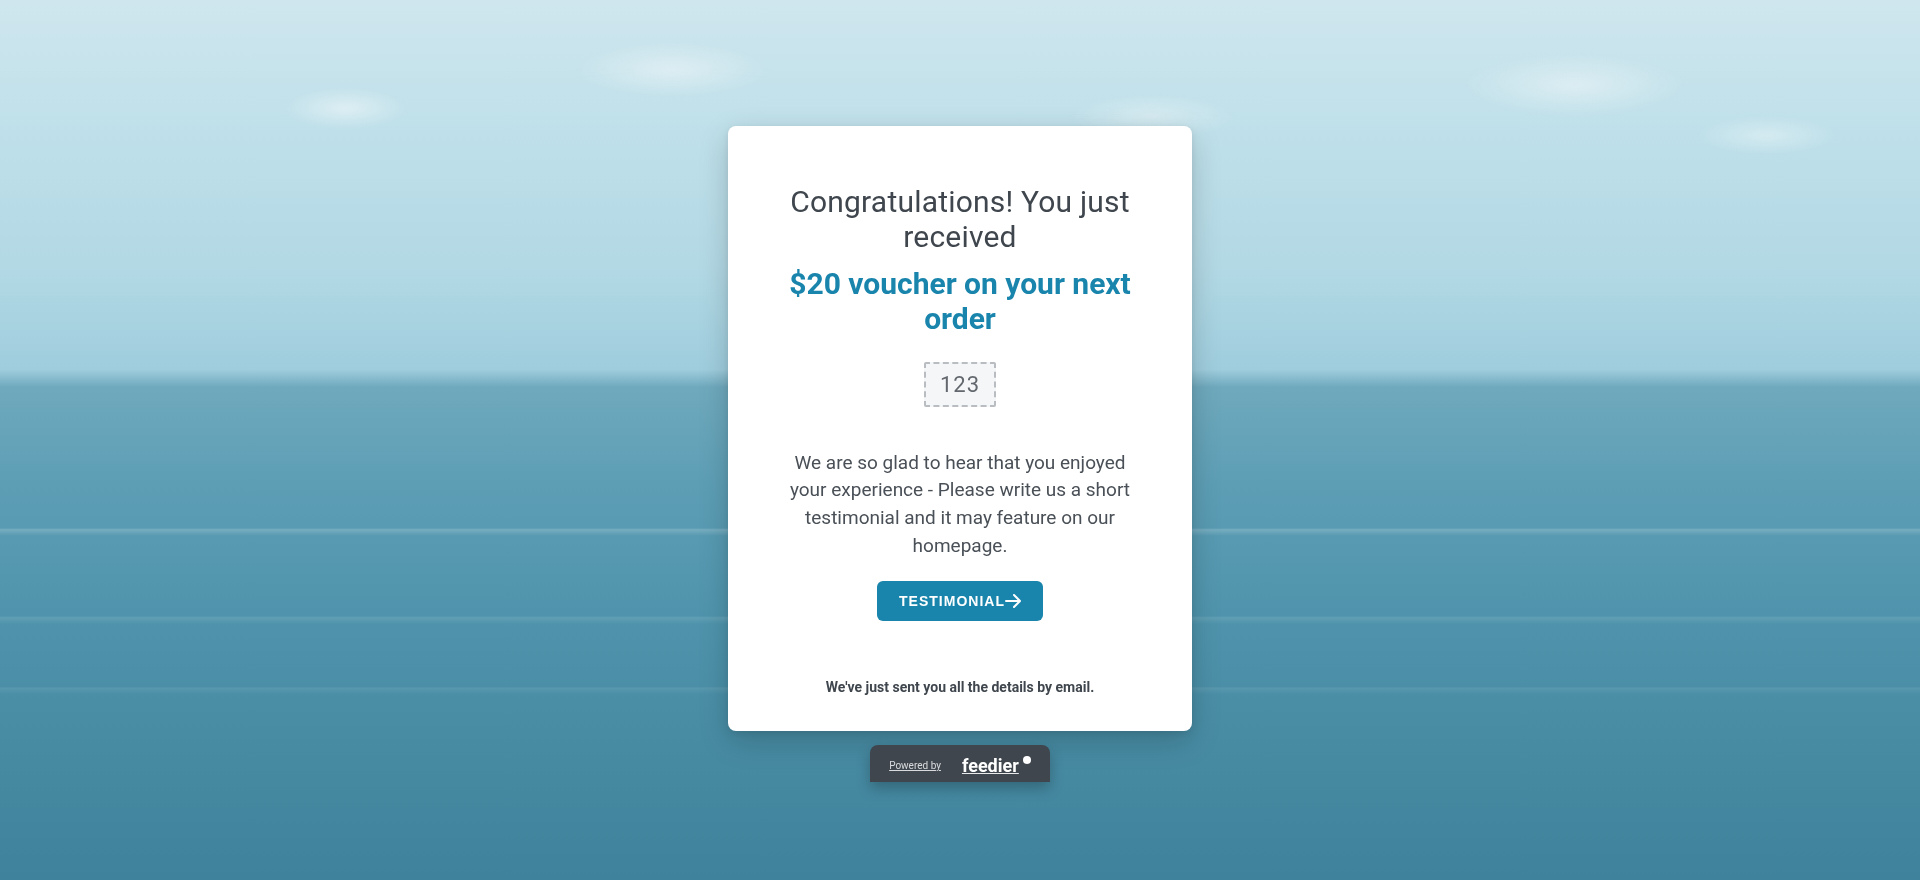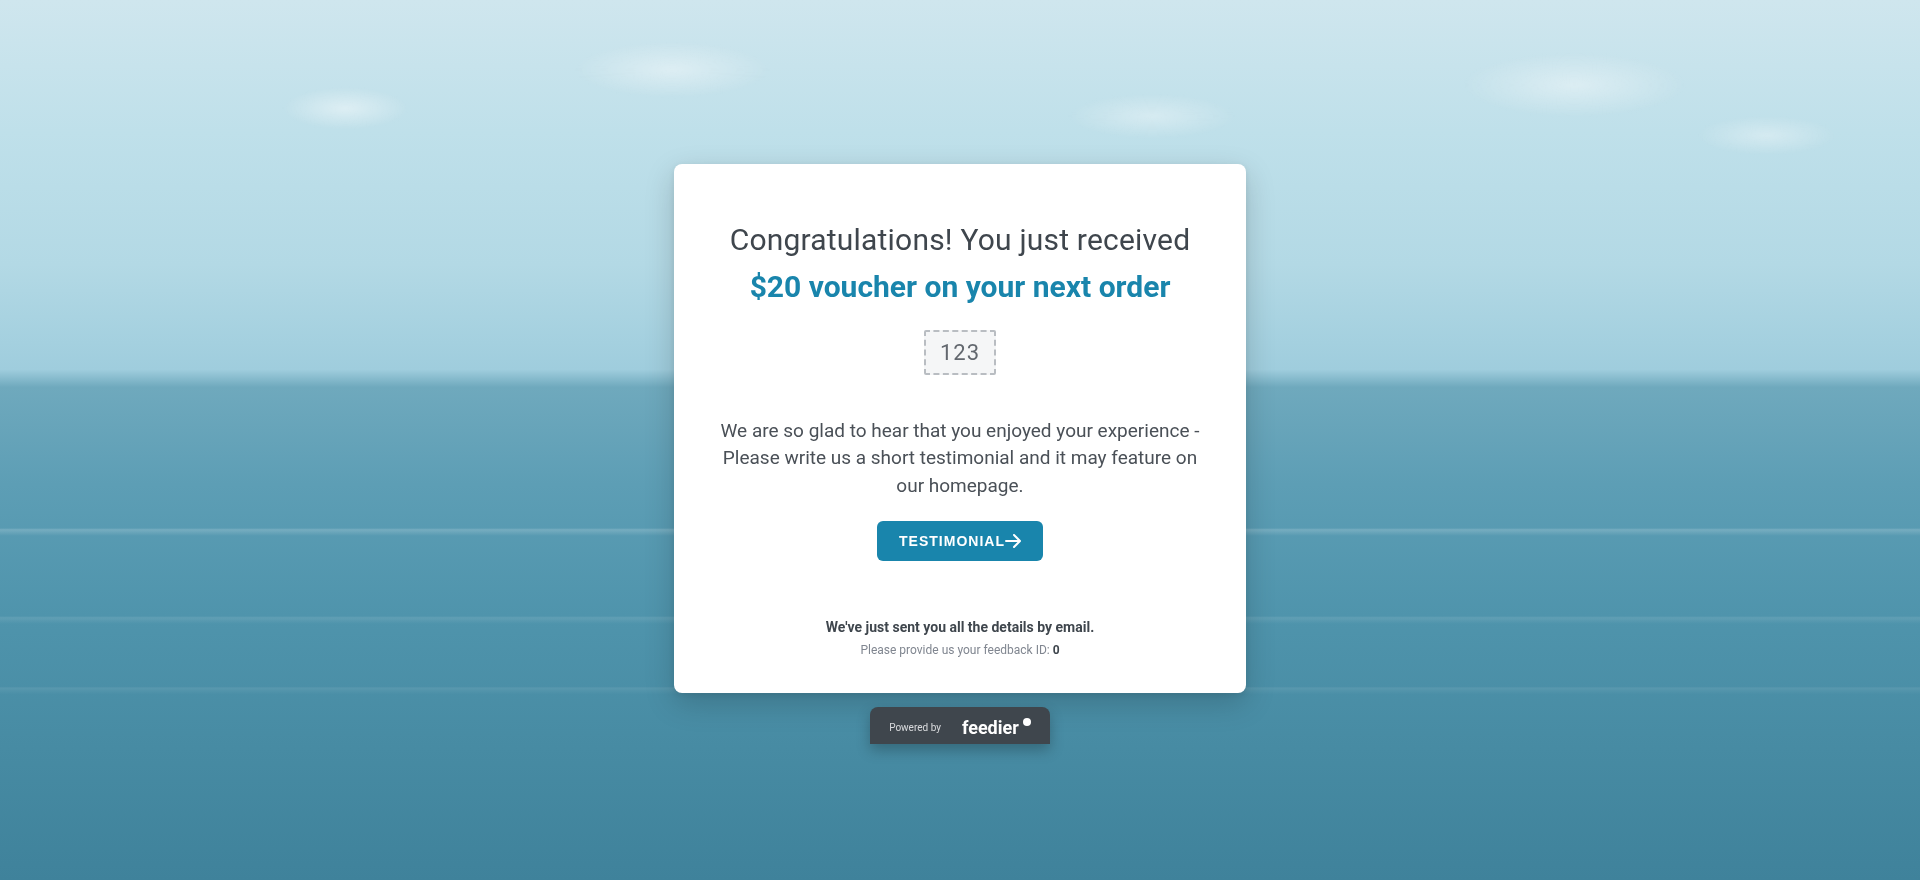--- a/index.html
+++ b/index.html
@@ -39,21 +39,21 @@
   .center {
     position: absolute;
     inset: 0;
     display: flex;
     align-items: center;
     justify-content: center;
     flex-direction: column;
   }
 
   .card {
-    width: 572px;
+    width: 464px;
     background: #ffffff;
     border-radius: 8px;
     box-shadow: 0 10px 30px rgba(0,0,0,0.18), 0 2px 6px rgba(0,0,0,0.08);
     padding: 58px 42px 36px 42px;
     text-align: center;
     color: #444a51;
     margin-top: 28px;
   }
 
   .heading-main {
@@ -132,20 +132,21 @@
     width: 180px;
     background: #3f464d;
     color: #e9eaec;
     border-radius: 8px 8px 0 0;
     padding: 10px 16px 6px 16px;
     display: flex;
     align-items: center;
     justify-content: center;
     gap: 21px;
     box-shadow: 0 6px 14px rgba(0,0,0,0.25);
+    text-decoration: underline;
   }
   .powered .pb { font-size: 10px; opacity: 0.9; }
   .brand {
     display: inline-flex;
     align-items: baseline;
     gap: 4px;
     font-weight: 700;
     font-size: 18px;
     color: #ffffff;
     position: relative;
@@ -179,23 +180,20 @@
       <span>
         <svg width="16" height="14" viewBox="0 0 16 14" fill="none" aria-hidden="true">
           <path d="M1 7h13M9 1l6 6-6 6" stroke="#ffffff" stroke-width="2" stroke-linecap="round" stroke-linejoin="round"></path>
         </svg>
       </span>
     </button>
 
     <div class="email-note">We've just sent you all the details by email.</div>
 
 
-    <div class="fid-line">
-      <span>Please provide us your feedback ID: </span><span class="fid">0</span>
-    </div>
   </div>
 
   <div class="powered">
     <span class="pb">Powered by</span>
     <span class="brand">
       <span>feedier</span>
       <span class="brand-dot"></span>
     </span>
   </div>
 </div>

